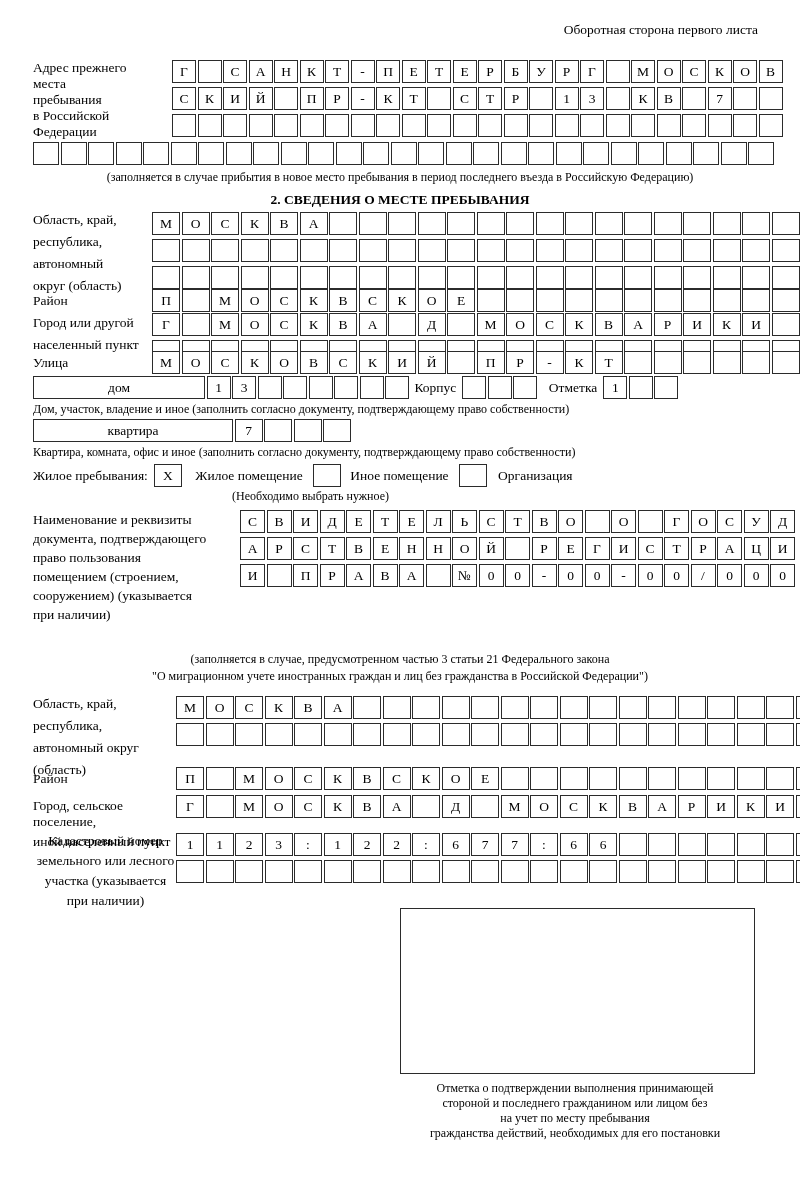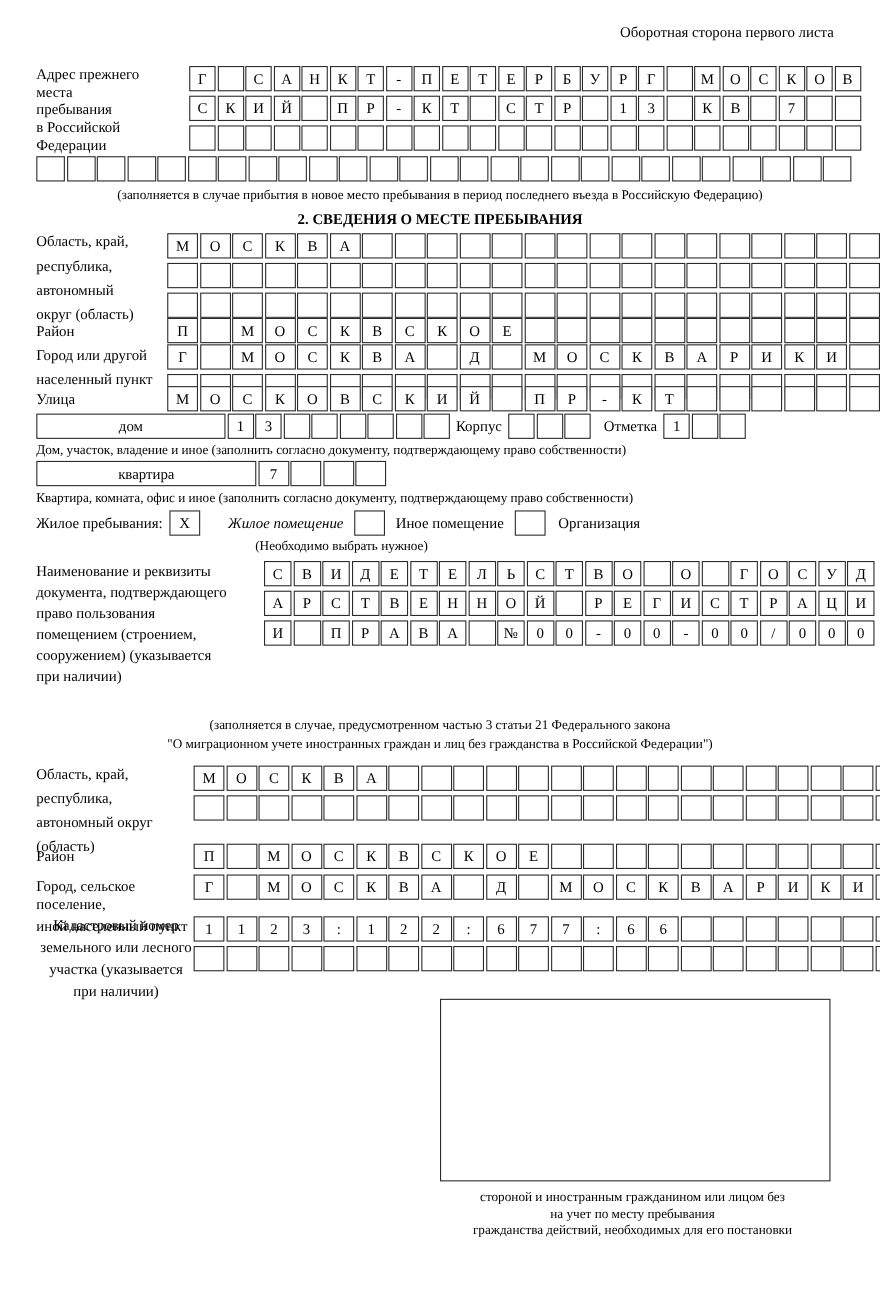--- a/index.html
+++ b/index.html
@@ -437,21 +437,21 @@
           <div class="cell" style="width: 28px;"></div>
           <div class="cell" style="width: 28px;"></div>
         </div>
       </div>
   </div>
   <div class="small" style="position:absolute; top:445px; left:33px;font-family:Liberation Serif, serif;">Квартира, комната, офис и иное (заполнить согласно документу, подтверждающему право собственности)</div>
 
   <div style="position:absolute; top:464px; left:33px; display:flex; align-items:center;">
     <div class="inline-txt">Жилое пребывания:</div>
     <div class="cell" style="margin-left:6px;">X</div>
-    <div class="inline-txt" style="margin-left:24px;font-style:italic;">Жилое помещение</div>
+    <div class="inline-txt" style="margin-left:12px;">Жилое помещение</div>
     <div class="cell" style="margin-left:10px;"></div>
     <div class="inline-txt" style="margin-left:8px;">Иное помещение</div>
     <div class="cell" style="margin-left:10px;"></div>
     <div class="inline-txt" style="margin-left:10px;">Организация</div>
   </div>
   <div class="small" style="position:absolute; top:489px; left:232px;">(Необходимо выбрать нужное)</div>
 
   <div style="position:absolute; top:512px; left:33px; width:200px;">
     <div class="lbl">Наименование и реквизиты</div>
     <div class="lbl" style="margin-top:3px;">документа, подтверждающего</div>
@@ -703,18 +703,19 @@
         <div class="cell" style="width: 28px;"></div>
         <div class="cell" style="width: 28px;"></div>
         <div class="cell" style="width: 28px;"></div>
         <div class="cell" style="width: 28px;"></div>
         <div class="cell" style="width: 28px;"></div>
       </div>
     </div>
 
   <div class="bigbox" style="position:absolute; top:908px; left:400px; width:355px; height:166px;"></div>
   <div style="position:absolute; top:1081px; left:380px; width:390px;">
-    <div class="capt">стороной и иностранным гражданином или лицом без</div>
+    <div class="capt">Отметка о подтверждении выполнения принимающей</div>
+    <div class="capt">стороной и последнего гражданином или лицом без</div>
     <div class="capt">на учет по месту пребывания</div>
     <div class="capt">гражданства действий, необходимых для его постановки</div>
   </div>
 
 </div>
 
 </body></html>

